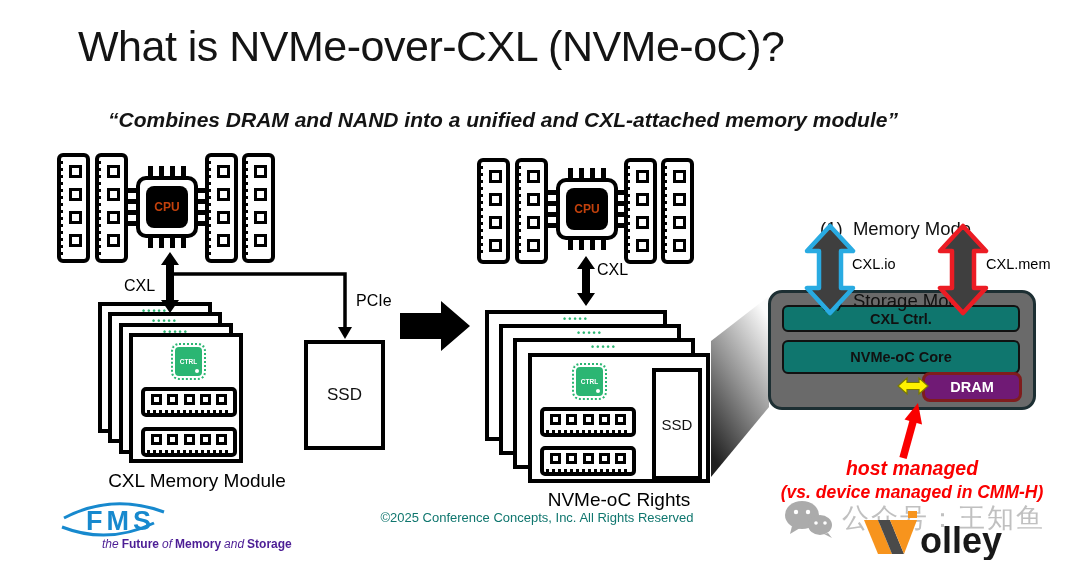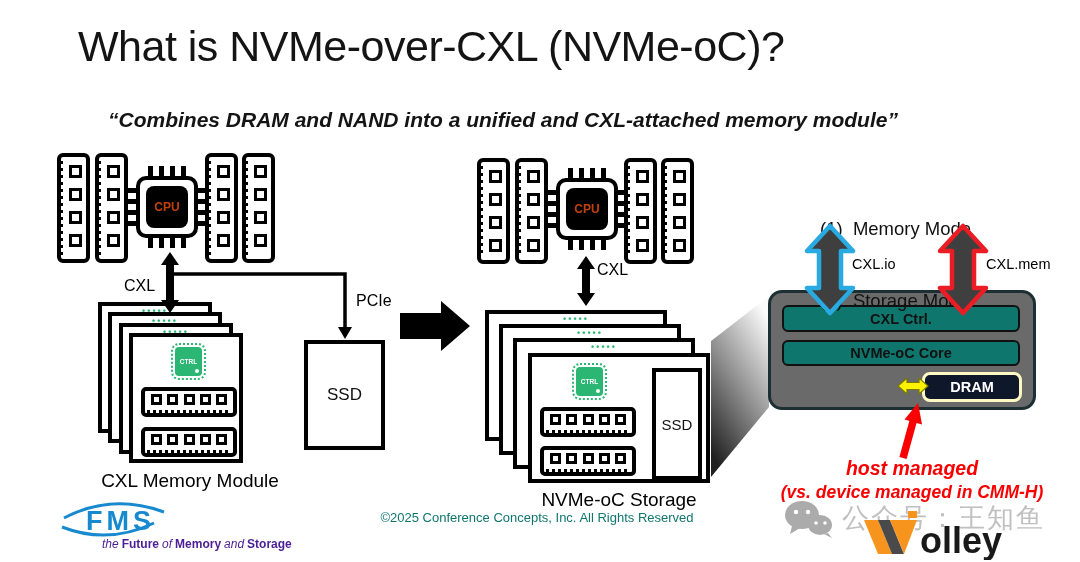--- a/index.html
+++ b/index.html
@@ -59,21 +59,21 @@
   .conn-label{font-size:16px;}
 
   
   .modes{left:820px;top:169px;font-size:18.5px;line-height:24px;white-space:pre;z-index:2;}
   .gray-box{position:absolute;left:768px;top:290px;width:268px;height:120px;box-sizing:border-box;
        background:#6a6a6a;border:3px solid #1d2f33;border-radius:14px;z-index:1;}
   .bar{position:absolute;box-sizing:border-box;border:2.5px solid #111;border-radius:6px;
        display:flex;align-items:center;justify-content:center;font-size:14.5px;font-weight:600;}
   .bar.amber{background:#0f766e;color:#111;}
   .bar.nand{background:#29ABE2;color:#fff;border-radius:4px;}
-  .bar.dram{background:#0f172a;color:#fff;border:3px solid #fef9c3;border-radius:8px;}
+  .bar.dram{background:#701a75;color:#fff;border:3px solid #7f1d1d;border-radius:8px;}
   .io-label{font-size:14.5px;z-index:2;}
   .note{left:762px;top:457px;width:300px;text-align:center;color:#FA0000;font-style:italic;z-index:2;}
   .note .l1{font-size:19.5px;font-weight:700;display:block;margin-bottom:2px;}
   .note .l2{font-size:17.5px;font-weight:600;display:block;}
 
   
   .copyright{left:367px;top:510px;width:340px;text-align:center;font-size:13px;color:#0f766e;z-index:2;}
   .tagline{left:102px;top:537px;font-size:12px;color:#4c1d95;z-index:2;white-space:nowrap;}
   .tagline span{margin-right:3px;}
   .tagline .it{font-style:italic;font-weight:400;}
@@ -165,21 +165,21 @@
     <span class="ram" style="left:8px;top:90px;width:96px;">
         <span class="sqs">
           <i></i>
           <i></i>
           <i></i>
           <i></i>
           <i></i>
         </span>
       </span>
   </div>
-  <div class="lbl mod-label" style="left:95px;top:470px;width:190px;">CXL Memory Module</div>
+  <div class="lbl mod-label" style="left:102px;top:470px;width:190px;">CXL Memory Module</div>
 
   <div class="ssd" style="left:304px;top:340px;width:81px;height:110px;">
     <span>SSD</span>
   </div>
 
   <div class="dimm" style="left:477px;top:158px;height:106px;">
       <span class="cells">
         <i></i>
         <i></i>
         <i></i>
@@ -246,35 +246,35 @@
           <i></i>
           <i></i>
           <i></i>
           <i></i>
         </span>
       </span>
     <span class="ssd" style="left:120px;top:11px;width:50px;height:112px;font-size:15px;">
         <span>SSD</span>
       </span>
   </div>
-  <div class="lbl mod-label" style="left:528px;top:489px;width:182px;white-space:nowrap;">NVMe-oC Storage</div>
+  <div class="lbl mod-label" style="left:528px;top:489px;width:182px;white-space:nowrap;">NVMe-oC Rights</div>
 
   <div class="abs modes">
     <div>(1)  Memory Mode</div>
     <div>(2)  Storage Mode</div>
   </div>
 
   <span class="lbl io-label" style="left:852px;top:256px;">CXL.io</span>
   <span class="lbl io-label" style="left:986px;top:256px;">CXL.mem</span>
 
   <div class="gray-box">
     <div class="bar amber" style="left:11px;top:12px;width:238px;height:27px;">
         <span>CXL Ctrl.</span>
       </div>
-    <div class="bar amber" style="left:11px;top:47px;width:238px;height:26px;">
+    <div class="bar amber" style="left:11px;top:47px;width:238px;height:34px;">
         <span>NVMe-oC Core</span>
       </div>
     <div class="bar dram" style="left:151px;top:79px;width:100px;height:30px;">
         <span>DRAM</span>
       </div>
   </div>
 
   <div class="abs note">
     <span class="l1">host managed</span>
     <span class="l2">(vs. device managed in CMM-H)</span>

